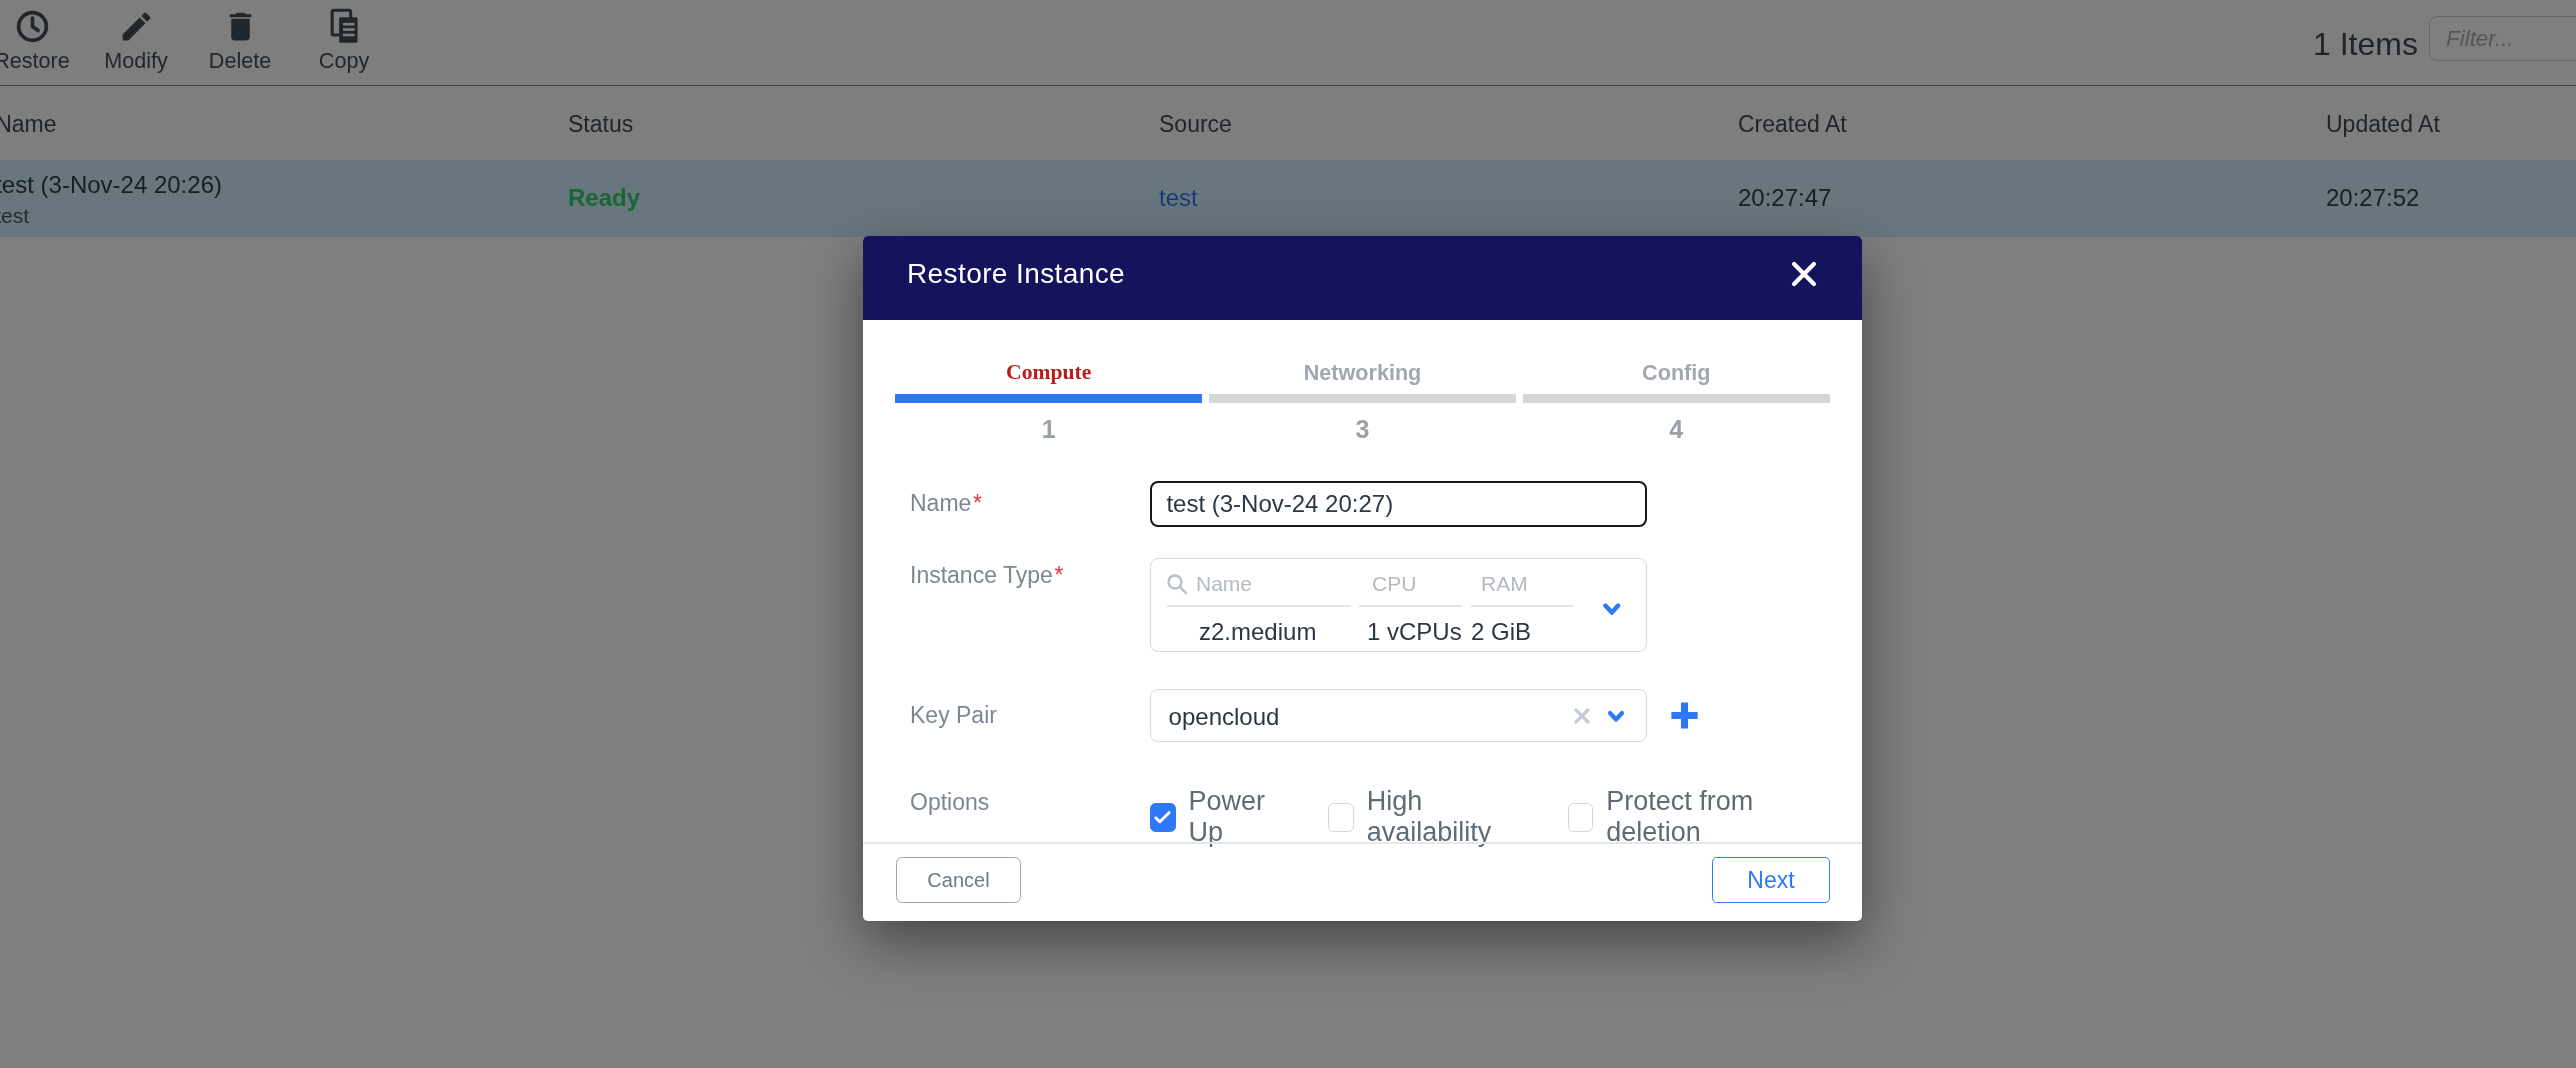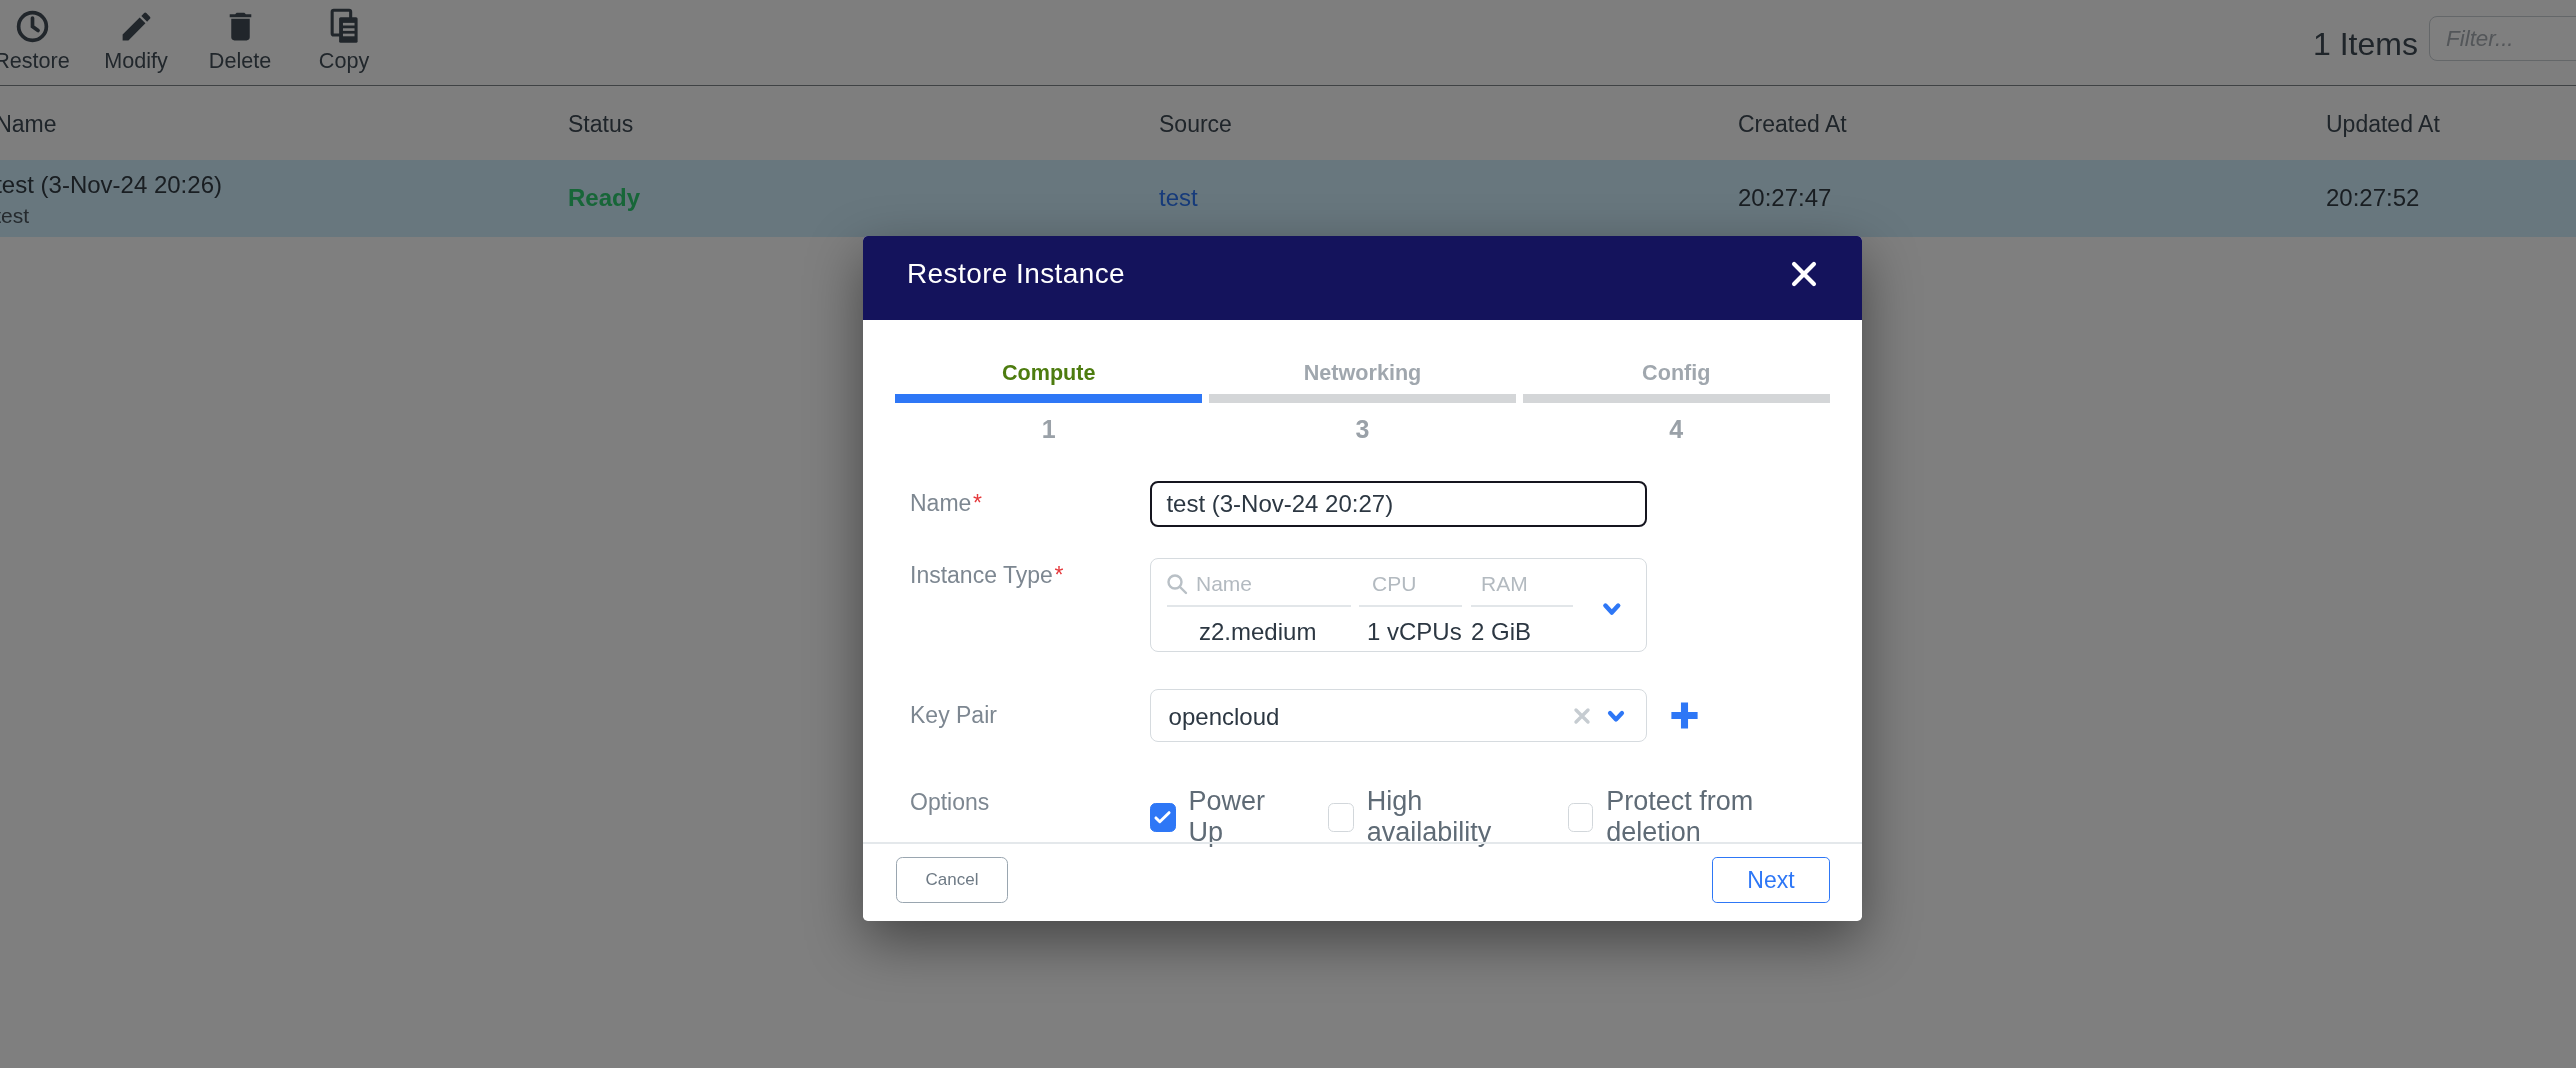--- a/index.html
+++ b/index.html
@@ -40,21 +40,21 @@
   .modal { position:absolute; left:863px; top:236px; width:999px; height:685px; background:#ffffff; z-index:10; border-radius:4.8px; box-shadow:0 20px 56px rgba(0,0,0,0.45); }
   .modal-header { position:absolute; top:0; left:0; width:100%; height:84px; background:#14135c; border-radius:4.8px 4.8px 0 0; display:flex; align-items:center; padding:0 40px 9px 44px; }
   .modal-title { color:#ffffff; font-size:28px; font-weight:500; letter-spacing:0.4px; }
   .modal-close { margin-left:auto; width:37px; height:37px; cursor:pointer; display:flex; align-items:center; justify-content:center; }
   .modal-close svg { width:34px; height:34px; }
 
   
   .steps { position:absolute; top:124px; left:32px; width:935px; display:flex; gap:6.4px; }
   .step { flex:1; text-align:center; cursor:pointer; }
   .step .slabel { font-size:21.6px; font-weight:bold; color:#a0a7ae; height:29px; }
-  .step.active .slabel { color:#4d7c0f; }
+  .step.active .slabel { color:#b91c1c;font-family:Liberation Serif, serif; }
   .step .sbar { height:9.6px; background:#d4d6d8; margin-top:4.8px; }
   .step.active .sbar { background:#2e77f6; }
   .step .snum { margin-top:11.2px; font-size:25px; font-weight:bold; color:#9aa1a8; }
 
   
   .flabel { position:absolute; left:47px; font-size:23px; color:#7d8791; }
   .req { color:#e5393c; font-size:23px; margin-left:1.6px; vertical-align:top; }
 
   .name-input { position:absolute; left:287px; top:245px; width:497px; height:46px; border:2.4px solid #15151f; border-radius:8px; font-size:24px; color:#2c3742; padding:0 14.4px; outline:none; font-family:"Liberation Sans", sans-serif; background:#fff; }
 
@@ -73,21 +73,21 @@
 
   .options-row { position:absolute; left:287px; top:550px; display:flex; align-items:center; }
   .opt { display:flex; align-items:center; margin-right:35px; }
   .cbox { width:29px; height:29px; border:1.6px solid #d2d7db; border-radius:5.6px; background:#fff; cursor:pointer; display:flex; align-items:center; justify-content:center; }
   .cbox svg { width:21px; height:21px; visibility:hidden; }
   .cbox.checked { background:#2e77f6; border-color:#2e77f6; }
   .cbox.checked svg { visibility:visible; }
   .opt .olabel { margin-left:12.8px; font-size:27px; color:#5f6b76; }
 
   .footer-divider { position:absolute; left:0; top:606px; width:100%; height:1.6px; background:#e4e8eb; }
-  .btn-cancel { position:absolute; left:33px; top:621px; width:112px; height:46px; border:1.6px solid #9aa6b0; border-radius:6.4px; background:#fff; color:#6e7a85; font-size:17px; font-family:"Liberation Sans", sans-serif; cursor:pointer; }
+  .btn-cancel { position:absolute; left:33px; top:621px; width:125px; height:46px; border:1.6px solid #9aa6b0; border-radius:6.4px; background:#fff; color:#6e7a85; font-size:20px; font-family:"Liberation Sans", sans-serif; cursor:pointer; }
   .btn-next { position:absolute; left:849px; top:621px; width:118px; height:46px; border:1.6px solid #2e77f6; border-radius:4.8px; background:#fff; color:#2e77f6; font-size:23px; font-family:"Liberation Sans", sans-serif; cursor:pointer; }
 </style>
 </head>
 <body>
 
 <div id="screen">
 
   <div class="toolbar">
     <div class="tb-btn" style="left:-20px;">
       <span class="ticon">

